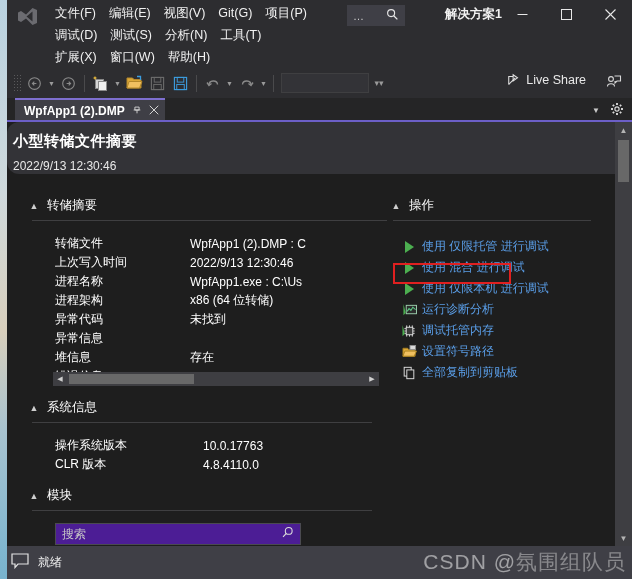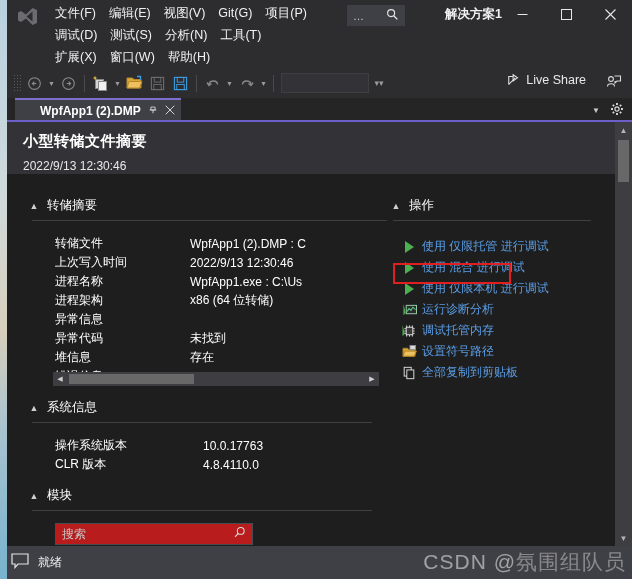--- a/index.html
+++ b/index.html
@@ -193,21 +193,21 @@
   .doc-tab {
     position: absolute;
     left: 8px;
     top: 0;
     height: 24px;
     background: #3f3f46;
     border-top: 2px solid #7e6fcf;
     box-sizing: border-box;
     display: flex;
     align-items: center;
-    padding: 0 6px 0 25px;
+    padding: 0 6px 0 9px;
     gap: 7px;
   }
   .doc-tab .title {
     font-size: 12px;
     font-weight: bold;
     color: #ffffff;
     white-space: nowrap;
   }
   .doc-tab .pin, .doc-tab .close {
     color: #d4d4d4;
@@ -235,23 +235,24 @@
 
   
   .doc-area {
     position: relative;
     height: 424px;
     background: #1e1e1e;
     overflow: hidden;
   }
   .doc-header {
     background: #333337;
-    padding: 10px 0 12px 16px;
+    padding: 10px 0 12px 6px;
     height: 52px;
     box-sizing: border-box;
+    border-radius: 12px;
   }
   .doc-header h1 {
     margin: 0;
     font-size: 15px;
     font-weight: bold;
     color: #ffffff;
     letter-spacing: 0.5px;
   }
   .doc-header .ts {
     margin-top: 8px;
@@ -381,23 +382,23 @@
     border: 2px solid #e02020;
     box-sizing: border-box;
     pointer-events: none;
   }
 
   .kv2 { margin: 13px 0 3px 48px; }
   .kv2 .kv-key { width: 148px; }
 
   .search-box {
     margin: 12px 0 12px 48px;
-    width: 198px;
+    width: 246px;
     height: 22px;
-    background: #b91c1c;
+    background: #4c1d95;
     border: 1px solid #4a4a50;
     box-sizing: border-box;
     display: flex;
     align-items: center;
     justify-content: space-between;
     padding: 0 6px;
   }
   .search-box .ph { font-size: 12px; color: #c6c6c6; }
   .search-box .mag { color: #dcdcdc; }
 
@@ -675,26 +676,26 @@
             </div>
             <div class="kv-row">
               <div class="kv-key">进程名称</div>
               <div class="kv-val">WpfApp1.exe : C:\Us</div>
             </div>
             <div class="kv-row">
               <div class="kv-key">进程架构</div>
               <div class="kv-val">x86 (64 位转储)</div>
             </div>
             <div class="kv-row">
+              <div class="kv-key">异常代码</div>
+              <div class="kv-val">未找到</div>
+            </div>
+            <div class="kv-row">
               <div class="kv-key">异常信息</div>
               <div class="kv-val"></div>
-            </div>
-            <div class="kv-row">
-              <div class="kv-key">异常代码</div>
-              <div class="kv-val">未找到</div>
             </div>
             <div class="kv-row">
               <div class="kv-key">堆信息</div>
               <div class="kv-val">存在</div>
             </div>
             <div class="kv-row">
               <div class="kv-key">错误信息</div>
               <div class="kv-val"></div>
             </div>
           </div>

